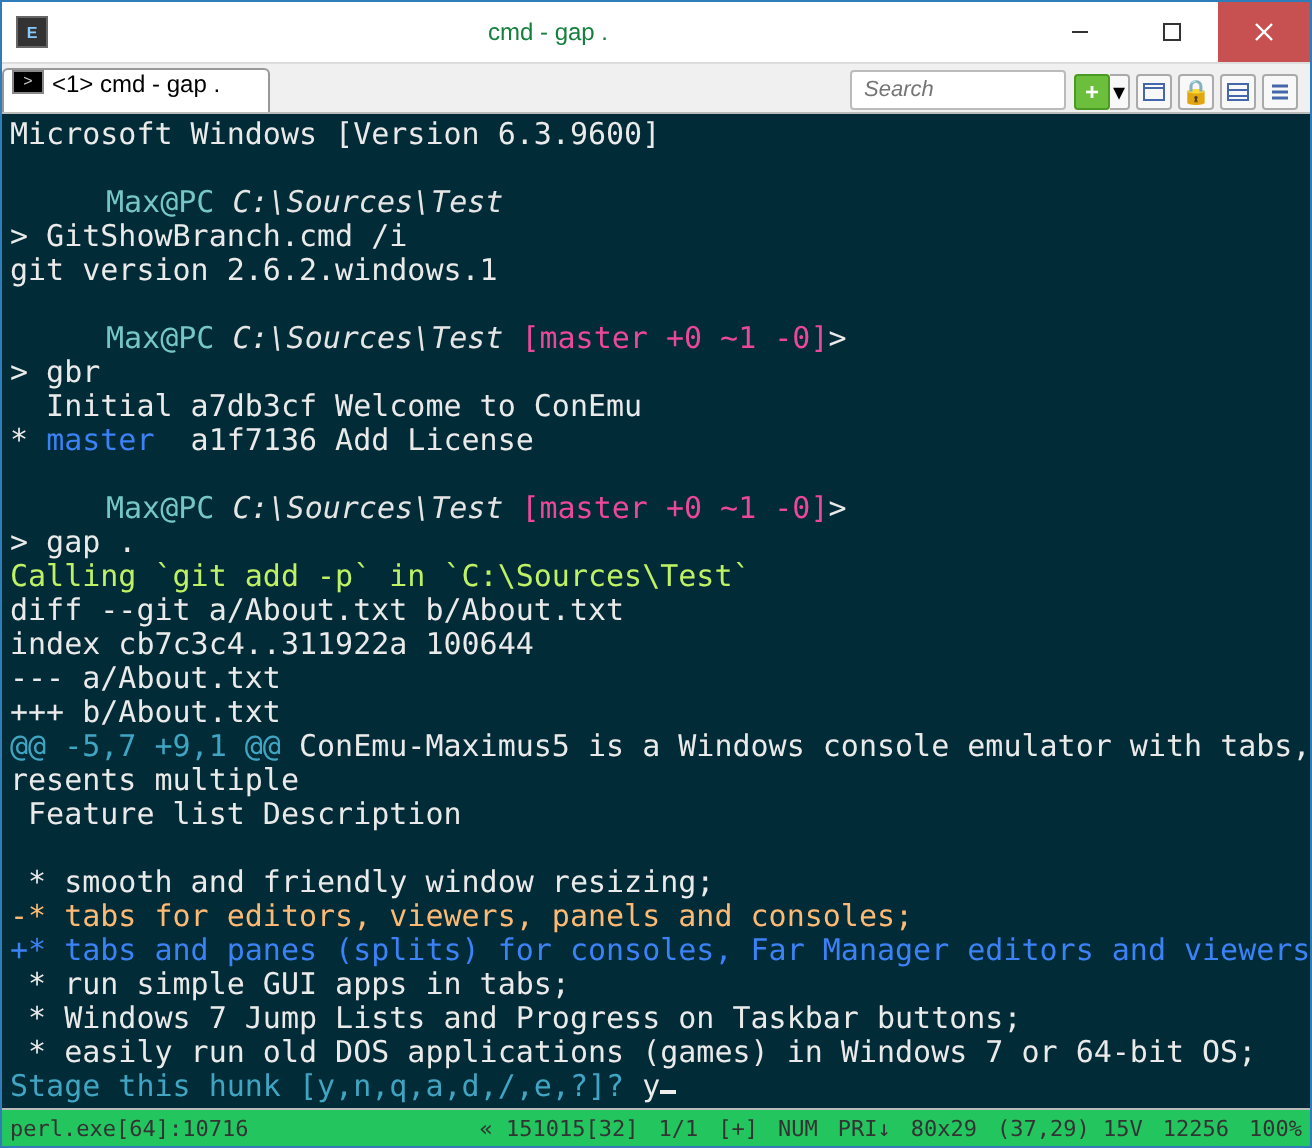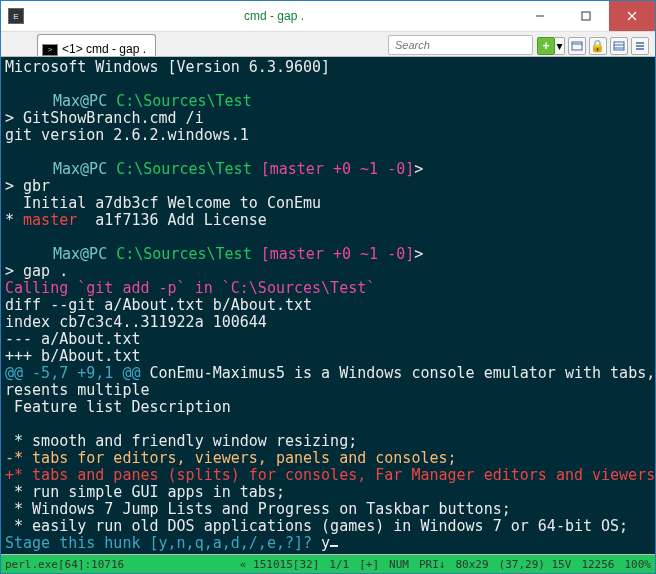--- a/index.html
+++ b/index.html
@@ -5,36 +5,36 @@
 * { margin:0; padding:0; box-sizing:border-box; }
 body { font-family:"Segoe UI",Tahoma,sans-serif; font-size:12px; background:#fff; width:656px; height:574px; overflow:hidden; border:1px solid #2e7cb8; }
 .titlebar { height:30px; background:#fff; display:flex; align-items:center; }
 .ticon { width:30px; display:flex; align-items:center; justify-content:center; }
 .title { flex:1; text-align:center; color:#15803d; font-size:12px; }
 .winbtns { display:flex; height:100%; }
 .winbtn { width:46px; height:100%; display:flex; align-items:center; justify-content:center; color:#555; }
 .winbtn.close { background:#c75050; color:#fff; width:46px; }
 .winbtn svg { display:block; }
 .tabbar { height:26px; background:#f0f0f0; border-top:1px solid #ddd; border-bottom:1px solid #bbb; display:flex; align-items:stretch; }
-.tab { display:flex; align-items:flex-end; padding:0 9px 0 4px; background:#fff; border:1px solid #999; border-bottom:none; gap:4px; margin-top:2px; border-radius:3px 3px 0 0;margin-left:36px; }
+.tab { display:flex; align-items:flex-start; padding:0 24px 0 4px; background:#fff; border:1px solid #999; border-bottom:none; gap:4px; margin-top:2px; border-radius:3px 3px 0 0; }
 .tab .cmdicon { width:16px; height:12px; background:#000; border:1px solid #888; display:inline-flex; align-items:center; justify-content:center; }
 .tab .cmdicon::before { content:">"; color:#ccc; font-size:8px; line-height:1; }
 .tbspacer { flex:1; }
-.sbox { width:145px; height:20px; margin:3px 4px 0 0; border:1px solid #bbb; border-radius:2px; padding:1px 6px; color:#888; font-style:italic; font-size:11px; background:#fff; }
+.sbox { width:108px; height:20px; margin:3px 4px 0 0; border:1px solid #bbb; border-radius:2px; padding:1px 6px; color:#888; font-style:italic; font-size:11px; background:#fff; }
 .tbtns { display:flex; align-items:center; gap:3px; padding:3px 6px 0 0; }
 .tbtn { width:18px; height:18px; border:1px solid #aaa; border-radius:2px; display:flex; align-items:center; justify-content:center; background:#f8f8f8; }
 .tbtn.green { background:#6cbf3c; border-color:#4b9a23; color:#fff; font-weight:bold; }
 .tbtn.dd { width:10px; border-left:none; border-radius:0 2px 2px 0; margin-left:-3px; }
 .term { background:#012b36; color:#eee; font-family:Consolas,"Lucida Console",monospace; font-size:15px; line-height:17px; padding:2px 0 0 4px; height:497px; white-space:pre; overflow:hidden; letter-spacing:0; }
 .c-wh { color:#eaeaea; }
 .c-br { color:#75c7c5;margin-left:48px; } 
-.c-yl { color:#22c55e; }
+.c-yl { color:#e5e5e5;font-style:italic; }
 .c-gr { color:#ec4899; }
-.c-mg { color:#ec4899; }
-.c-gn { color:#ef4444; }
+.c-mg { color:#bef264; }
+.c-gn { color:#3b82f6; }
 .c-rd { color:#fdba74; }
 .c-cy { color:#40a5c2; }
 .cursor { display:inline-block; width:8px; height:2px; background:#eee; vertical-align:baseline; margin-bottom:1px; }
 .status { height:19px; background:#22c55e; border-top:1px solid #bbb; font:11px Consolas,monospace; display:flex; align-items:center; padding:0 4px; color:#333; gap:10px; }
 .status .spacer { flex:1; }
 .ecicon { width:16px;height:16px;border:1px solid #666; background:#333; display:flex; align-items:center; justify-content:center; color:#8cf; font-size:8px; font-weight:bold; }
 </style>
 </head>
 <body>
 

